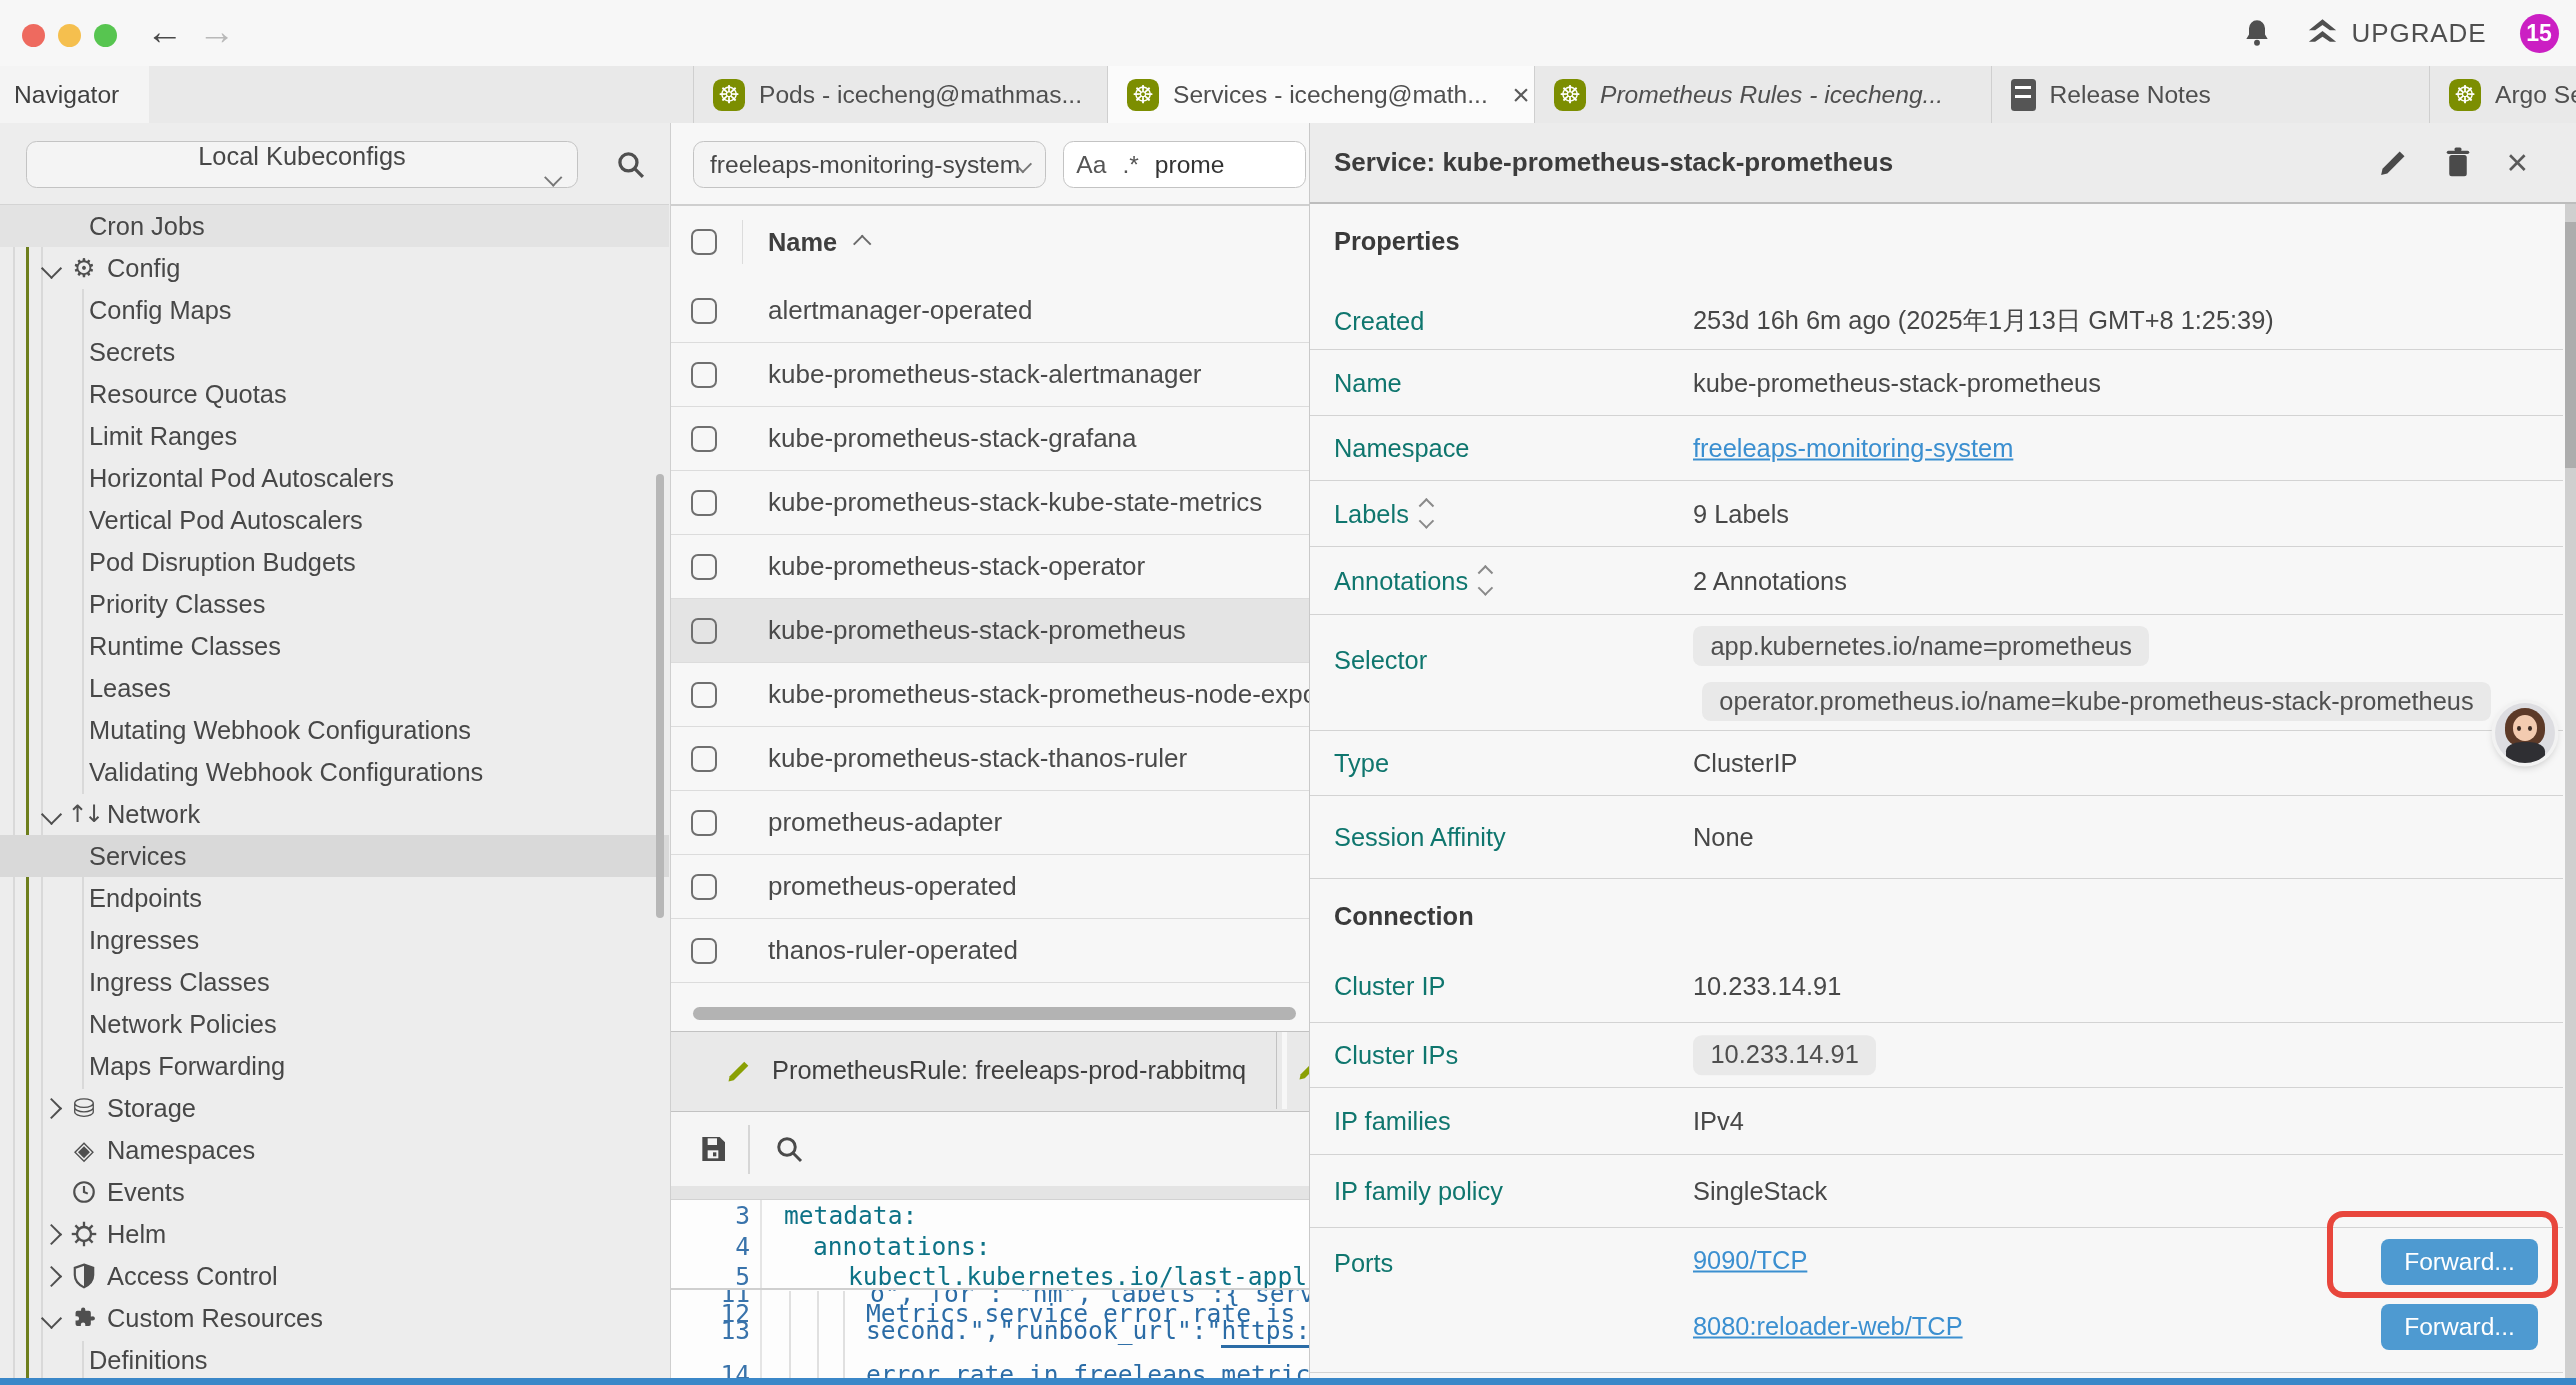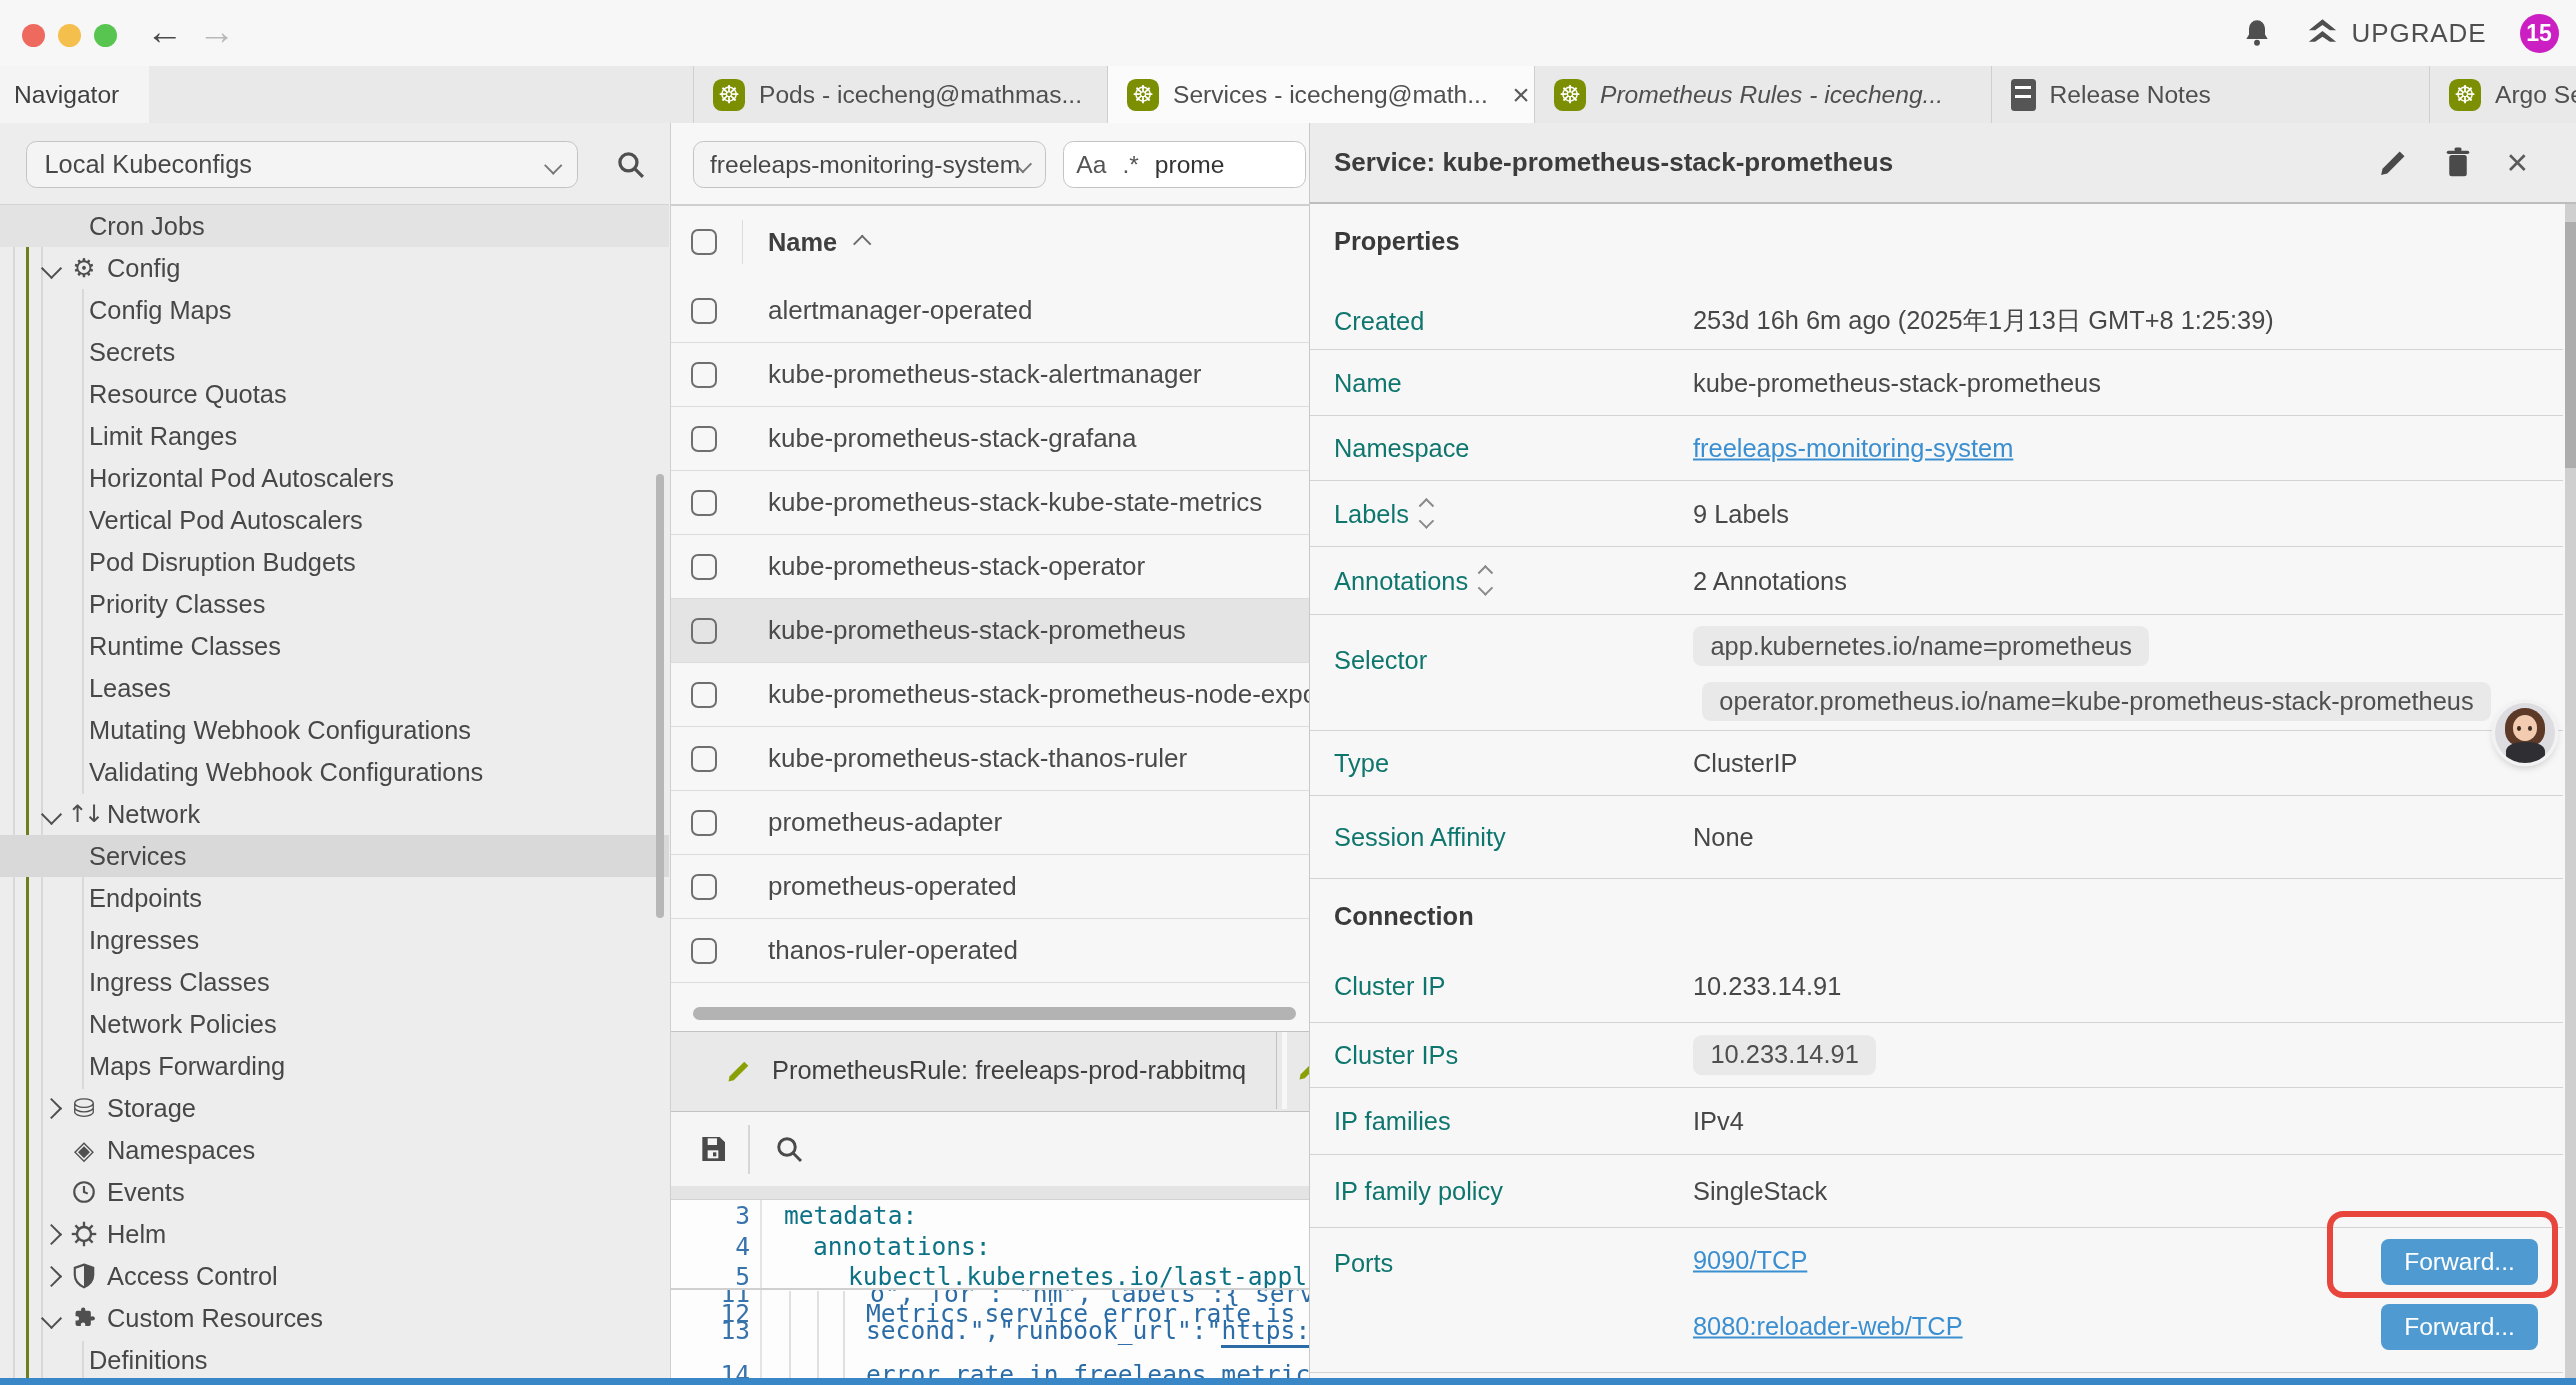--- a/index.html
+++ b/index.html
@@ -28,21 +28,21 @@
   .tab .close{margin-left:24.6px;font-size:30px;color:#5a5a5a;}
   .k8s{display:inline-flex;width:32px;height:32px;background:#7c8e01;color:#fff;border-radius:8.8px;
        align-items:center;justify-content:center;font-size:24.6px;flex:0 0 32px;}
   .docicon{display:inline-block;width:24.6px;height:32px;background:#555;border-radius:3.5px;position:relative;flex:0 0 24.6px;}
   .docicon:before{content:"";position:absolute;left:4.4px;top:7px;width:16px;height:3.5px;background:#fff;}
   .docicon:after{content:"";position:absolute;left:4.4px;top:16px;width:16px;height:3.5px;background:#fff;}
   
   #sidebar{position:absolute;left:0;top:123px;width:671px;height:1263px;background:#ededed;box-sizing:border-box;
            border-right:1.8px solid #cfcfcf;}
   #kubeconfig-select{position:absolute;left:26px;top:18.4px;width:552px;height:47px;border:1.8px solid #c3c3c3;border-radius:10.5px;
-           background:#f4f4f4;display:flex;align-items:center;padding:0 17.5px;box-sizing:border-box;font-size:25.4px;color:#474747;}
+           background:#f4f4f4;display:flex;align-items:center;padding:0 17.5px;box-sizing:border-box;font-size:25.4px;color:#474747;flex-direction:column;}
   #kubeconfig-select .cdown{margin-left:auto;}
   .cdown{display:inline-block;width:10.5px;height:10.5px;border-right:2.6px solid #777;border-bottom:2.6px solid #777;transform:rotate(45deg);}
   #sidebar-search{position:absolute;left:614px;top:24.6px;color:#4f4f4f;}
   #sidebar-divider{position:absolute;left:0;top:81px;width:669px;height:1.8px;background:#d4d4d4;}
   #nav-tree{position:absolute;left:0;top:82px;width:669px;height:1180px;overflow:hidden;}
   .guide{position:absolute;width:1.8px;background:#d9d9d9;}
   #guide-a{left:13px;top:0;height:1180px;} #guide-c{left:41px;top:0;height:1180px;}
   #accent-olive{position:absolute;left:26px;top:0;width:2.6px;height:1180px;background:#6e7f1d;}
   .gseg{position:absolute;left:82px;width:1.8px;background:#d9d9d9;}
   .nrow{position:relative;height:42px;display:flex;align-items:center;font-size:25.4px;color:#474747;white-space:nowrap;}

